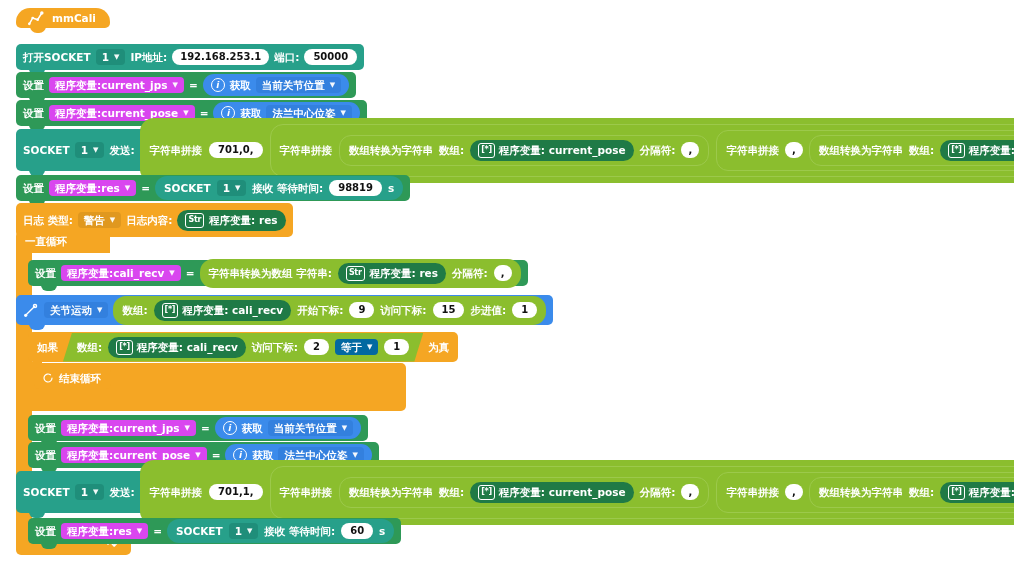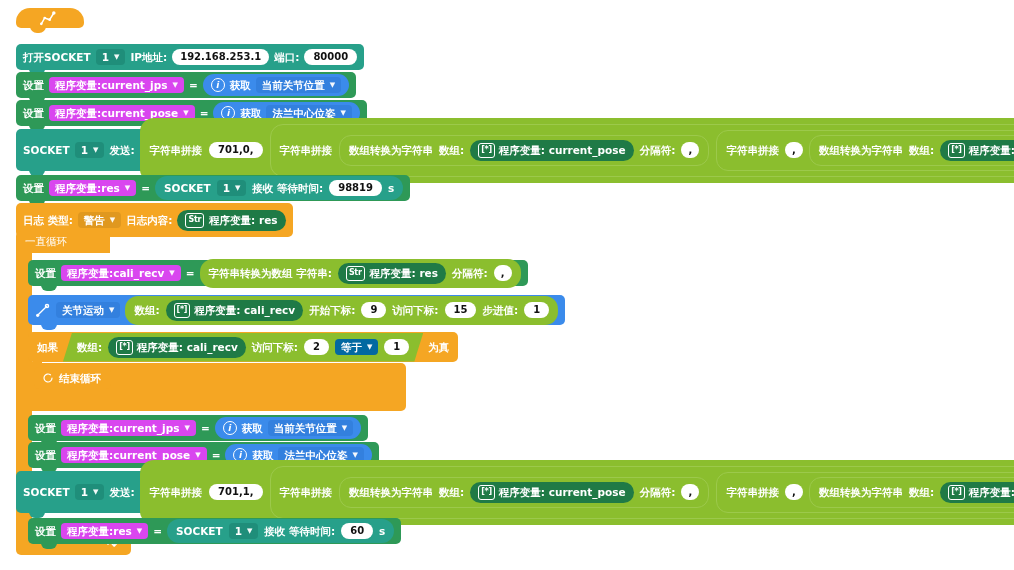--- a/index.html
+++ b/index.html
@@ -152,21 +152,21 @@
   
   .robot-ico { width:20px; height:20px; display:block; }
   .refresh-ico { width:12px;height:12px;display:block; }
   .path-ico { width:16px;height:16px;display:block; }
 </style>
 </head>
 <body>
 
 <div id="canvas">
 
-  <div class="hat" style="left:16px; top:8px; height:20px;flex-direction:column;">
+  <div class="hat" style="left:16px; top:8px; height:20px;">
     <span>
       <svg class="robot-ico" viewBox="0 0 24 24" fill="none" stroke="#ffffff" stroke-width="1.8" stroke-linecap="round" stroke-linejoin="round">
         <path d="M4 19 L8 12 L14 14 L19 6"></path>
         <circle cx="4" cy="19" r="1.6" fill="#ffffff" stroke="none"></circle>
         <circle cx="8" cy="12" r="1.6" fill="#ffffff" stroke="none"></circle>
         <circle cx="14" cy="14" r="1.6" fill="#ffffff" stroke="none"></circle>
         <circle cx="19" cy="6" r="2.1" fill="#ffffff" stroke="none"></circle>
       </svg>
     </span>
     <span>mmCali</span>
@@ -175,21 +175,21 @@
 
   <div class="blk c-teal" style="left:16px; top:44px; height:26px;">
     <span class="lbl">打开SOCKET</span>
     <span class="dd dd-teal">
       <span>1</span>
       <span class="caret">▼</span>
     </span>
     <span class="lbl">IP地址:</span>
     <span class="oval wide">192.168.253.1</span>
     <span class="lbl">端口:</span>
-    <span class="oval">80000</span>
+    <span class="oval">50000</span>
     <span class="bump c-teal"></span>
   </div>
 
   <div class="blk c-green" style="left:16px; top:72px; height:26px;">
     <span class="lbl">设置</span>
     <span class="dd dd-green">
       <span>程序变量:current_jps</span>
       <span class="caret">▼</span>
     </span>
     <span class="lbl">=</span>
@@ -291,21 +291,21 @@
     </span>
     <span class="lbl">日志内容:</span>
     <span class="rep rep-darkgreen" style="padding:3px 8px;gap:5px;">
       <span class="vicon boxed">Str</span>
       <span>程序变量: res</span>
     </span>
     <span class="bump c-orange"></span>
   </div>
 
   <div style="position:absolute;left:16px;top:231px;width:94px;height:22px;background:#F5A623;border-radius:5px 5px 0 0;display:flex;align-items:center;padding-left:9px;">
-    <span class="lbl" style="font-size:10.5px;font-weight:normal;color:#fff;">一直循环</span>
+    <span class="lbl" style="font-size:10.5px;font-weight:bold;color:#fff;">一直循环</span>
   </div>
 
   <div style="position:absolute;left:16px;top:253px;width:16px;height:297px;background:#F5A623;"></div>
 
   <div style="position:absolute;left:16px;top:535px;width:115px;height:20px;background:#F5A623;border-radius:0 0 5px 5px;display:flex;align-items:center;justify-content:flex-end;padding-right:14px;">
     <span class="arrow-loop">↷</span>
   </div>
 
   <div style="position:absolute;left:16px;top:363px;width:390px;height:48px;background:#F5A623;border-radius:0 5px 5px 0;"></div>
 
@@ -321,21 +321,21 @@
       <span class="rep rep-darkgreen" style="padding:3px 8px;gap:5px;">
         <span class="vicon boxed">Str</span>
         <span>程序变量: res</span>
       </span>
       <span>分隔符:</span>
       <span class="oval comma">,</span>
     </span>
     <span class="bump c-green"></span>
   </div>
 
-  <div class="blk c-blue" style="left:28px; top:295px; height:30px;">
+  <div class="blk c-blue" style="left:16px; top:295px; height:30px;">
     <span>
       <svg class="path-ico" viewBox="0 0 24 24" fill="none" stroke="#ffffff" stroke-width="2" stroke-linecap="round">
         <path d="M4 20 L18 6"></path>
         <circle cx="4" cy="20" r="2.4" fill="#ffffff" stroke="none"></circle>
         <circle cx="18" cy="6" r="2.4" fill="none" stroke="#ffffff" stroke-width="2"></circle>
       </svg>
     </span>
     <span class="dd dd-blue">
       <span>关节运动</span>
       <span class="caret">▼</span>

